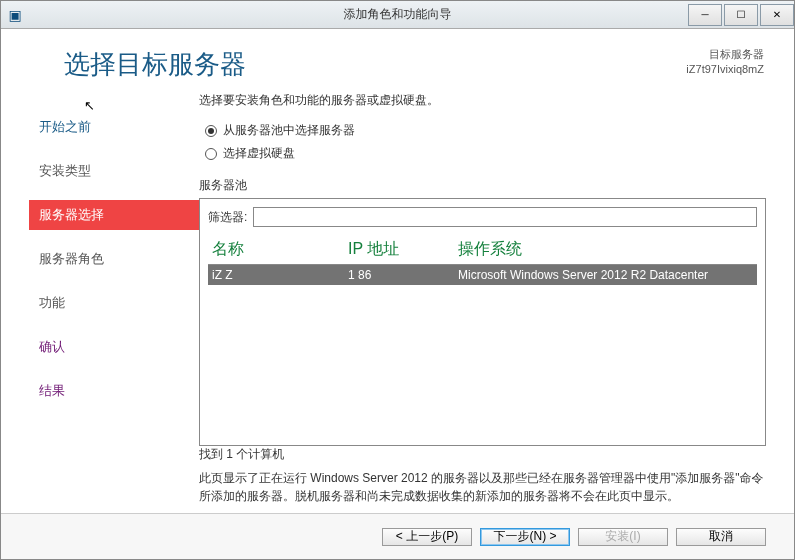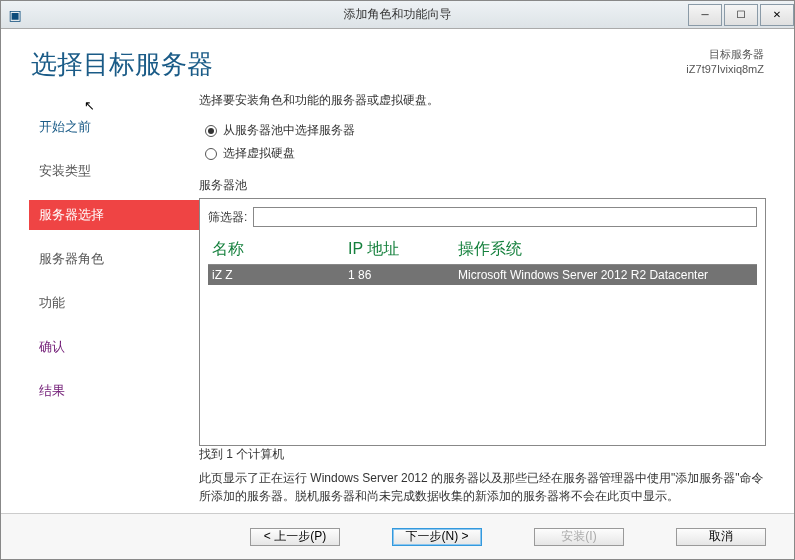--- a/index.html
+++ b/index.html
@@ -4,21 +4,21 @@
 <style>
 * { margin: 0; padding: 0; box-sizing: border-box; }
 body { font-family: "Microsoft YaHei", "Segoe UI", sans-serif; background: #ccc; width: 795px; height: 560px; overflow: hidden; }
 .window { width: 795px; height: 560px; background: #fff; display: flex; flex-direction: column; border: 1px solid #888; }
 .titlebar { height: 28px; background: linear-gradient(#eef2f5, #dde3e7); display: flex; align-items: center; border-bottom: 1px solid #aaa; position: relative; }
 .titlebar-icon { width: 28px; height: 100%; display: flex; align-items: center; justify-content: center; font-size: 14px; color: #0a4a7a; }
 .titlebar-title { position: absolute; left: 50%; transform: translateX(-50%); font-size: 12px; color: #333; }
 .titlebar-controls { margin-left: auto; display: flex; }
 .tb-btn { width: 34px; height: 22px; background: linear-gradient(#f5f5f5,#e0e0e0); border: 1px solid #8a9aa7; display: flex; align-items: center; justify-content: center; font-size: 10px; margin-left: 2px; cursor: default; }
 .header-area { display: flex; padding: 18px 30px 6px 30px; }
-.page-title { font-size: 26px; color: #1a5b87; font-weight: 300; flex: 1; cursor: default; }
+.page-title { font-size: 26px; color: #1a5b87; font-weight: 300; flex: 1; cursor: default; margin-left: 33px; }
 .dest-box { text-align: right; font-size: 11px; color: #555; line-height: 1.4; }
 .body-area { display: flex; flex: 1; padding: 4px 28px 8px 28px; overflow: hidden; }
 .sidebar { width: 170px; padding-top: 6px; }
 .sidebar-item { font-size: 13px; padding: 6px 10px; color: #555; cursor: pointer; margin-top: 14px; }
 .sidebar-item.link { color: #1a5b87; }
 .sidebar-item.selected { background: #ef4444; color: #fff; }
 .sidebar-item.disabled { color: #701a75; cursor: default; }
 .cursor-ptr { position: absolute; font-size: 13px; color: #000; pointer-events: none; }
 .main { flex: 1; display: flex; flex-direction: column; font-size: 12px; color: #333; }
 .instruction { margin-bottom: 10px; }
@@ -33,21 +33,21 @@
 .table-sep { height: 1px; background: #888; margin-bottom: 0; }
 .table-body { flex: 1; overflow: auto; }
 .col-name { width: 140px; padding-left: 4px; }
 .col-ip { width: 110px; }
 .col-os { flex: 1; }
 .table-row { display: flex; font-size: 12px; padding: 3px 0; }
 .table-row.selected { background: #737373; color: #fff; }
 .found-text { }
 .note-text { margin-top: 6px; line-height: 1.5; color: #333; }
 .footer { height: 46px; border-top: 1px solid #ccc; display: flex; align-items: center; justify-content: flex-end; padding: 0 28px; gap: 8px; background: #f7f7f7; }
-.btn { min-width: 90px; height: 18px; background: linear-gradient(#fdfdfd,#e6e6e6); border: 1px solid #9a9a9a; font-size: 12px; display: flex; align-items: center; justify-content: center; cursor: pointer; margin-left: 44px; }
+.btn { min-width: 90px; height: 18px; background: linear-gradient(#fdfdfd,#e6e6e6); border: 1px solid #9a9a9a; font-size: 12px; display: flex; align-items: center; justify-content: center; cursor: pointer; }
 .btn.disabled { color: #aaa; cursor: default; }
 .btn.default { border: 1px solid #3399dd; box-shadow: 0 0 0 1px #8cc6ef inset; }
 </style>
 </head>
 <body>
 
 <div class="window">
 
   <div class="titlebar">
     <div class="titlebar-icon">▣</div>

